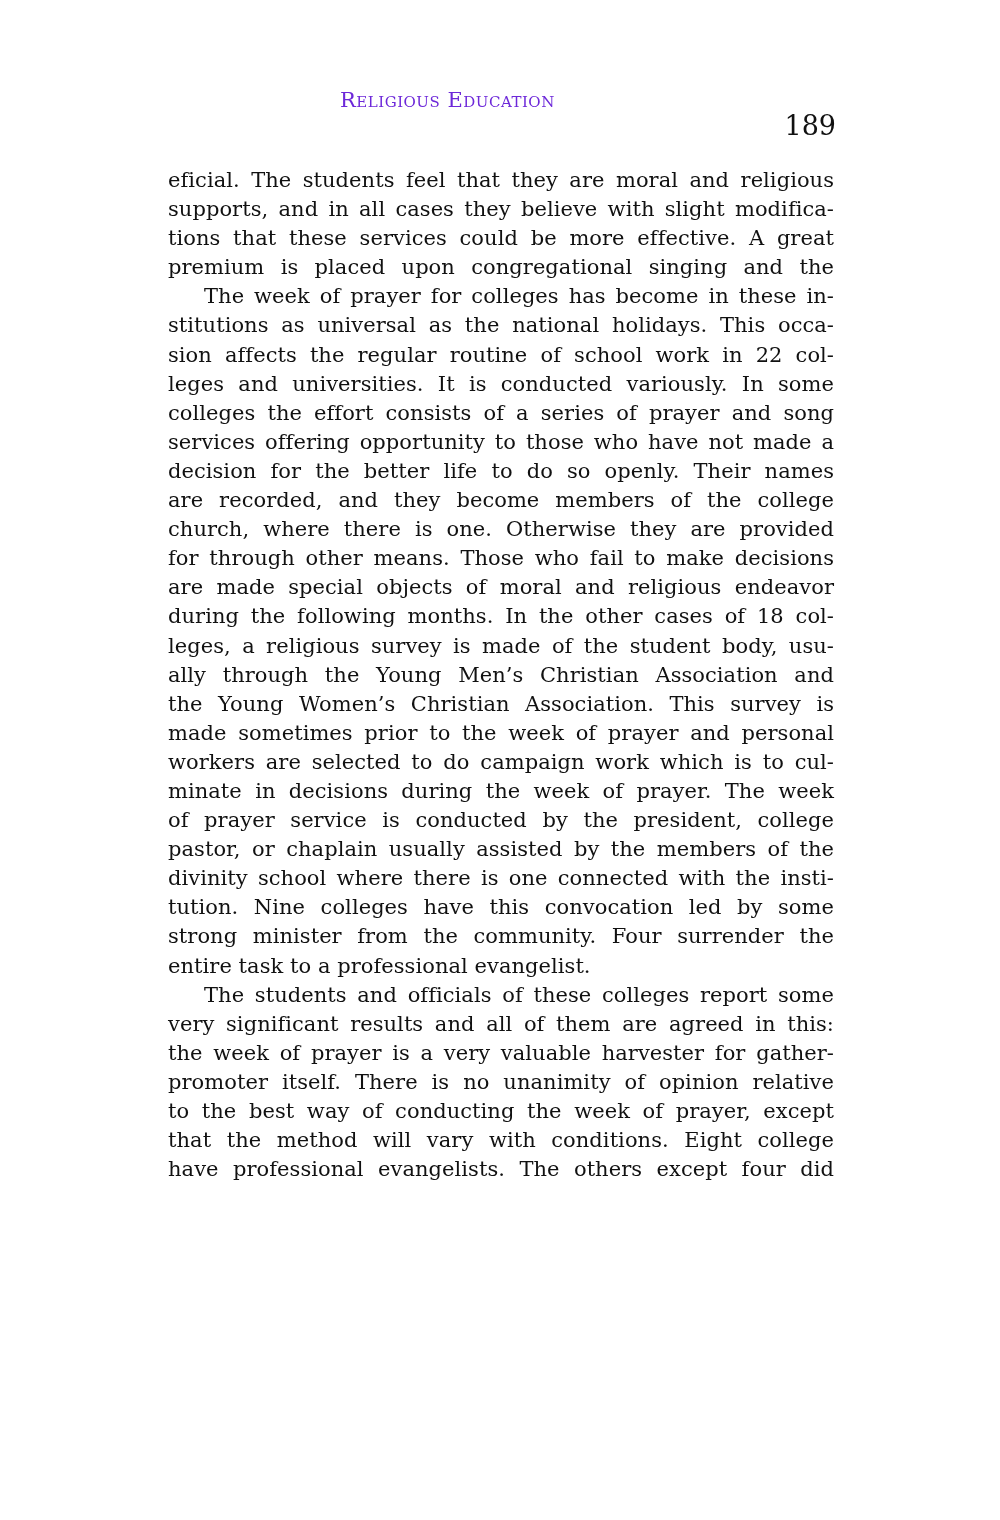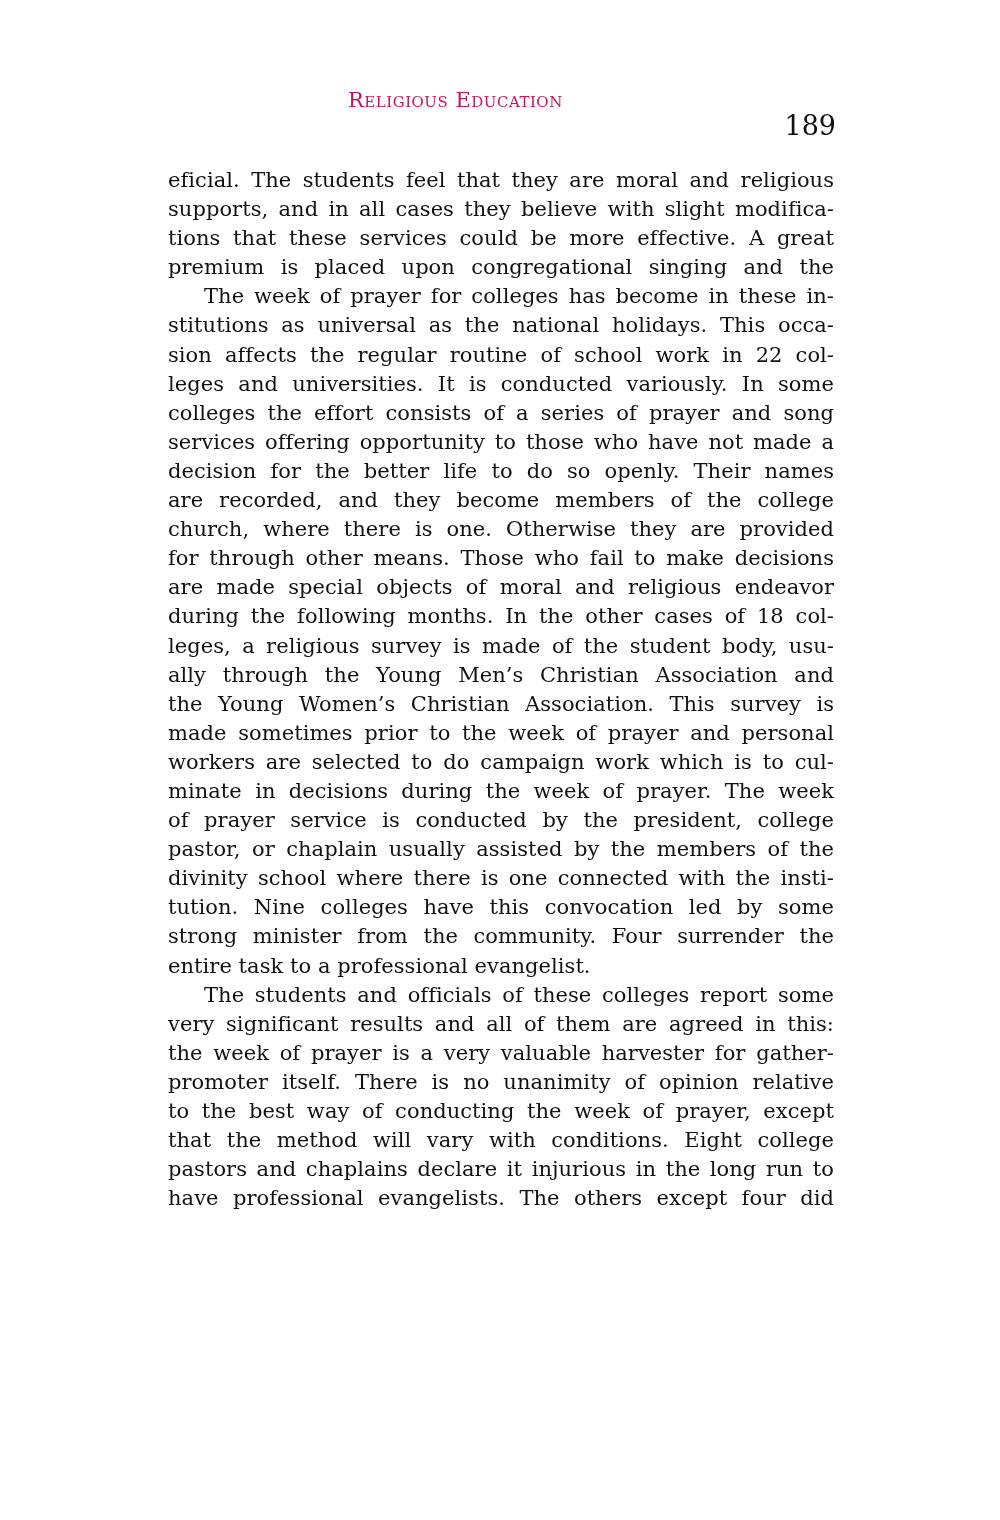--- a/index.html
+++ b/index.html
@@ -21,26 +21,26 @@
       top: 88px;
       width: 666px;
     }
     .running-head {
       position: relative;
       height: 30px;
       width: 666px;
     }
     .running-title {
       position: absolute;
-      left: 180px;
+      left: 172px;
       top: 0;
       font-size: 21px;
       font-variant: small-caps;
       letter-spacing: 0.5px;
-      color: #be185d;
+      color: #6d28d9;
     }
     .page-number {
       position: absolute;
       right: -2px;
       top: 0;
       font-size: 27px;
       color: #111;
       margin-top: 22px;
     }
     .body-text {
@@ -110,17 +110,16 @@
       <div class="line last">entire task to a professional evangelist.</div>
     </div>
 
     <div>
       <div class="line indent">The students and officials of these colleges report some</div>
       <div class="line">very significant results and all of them are agreed in this:</div>
       <div class="line">the week of prayer is a very valuable harvester for gather-</div>
       <div class="line">promoter itself. There is no unanimity of opinion relative</div>
       <div class="line">to the best way of conducting the week of prayer, except</div>
       <div class="line">that the method will vary with conditions. Eight college</div>
-      <div class="line">pastors and chaplains declare it injurious in the long run to</div>
       <div class="line">have professional evangelists. The others except four did</div>
     </div>
   </div>
 </div>
 
 </body></html>

